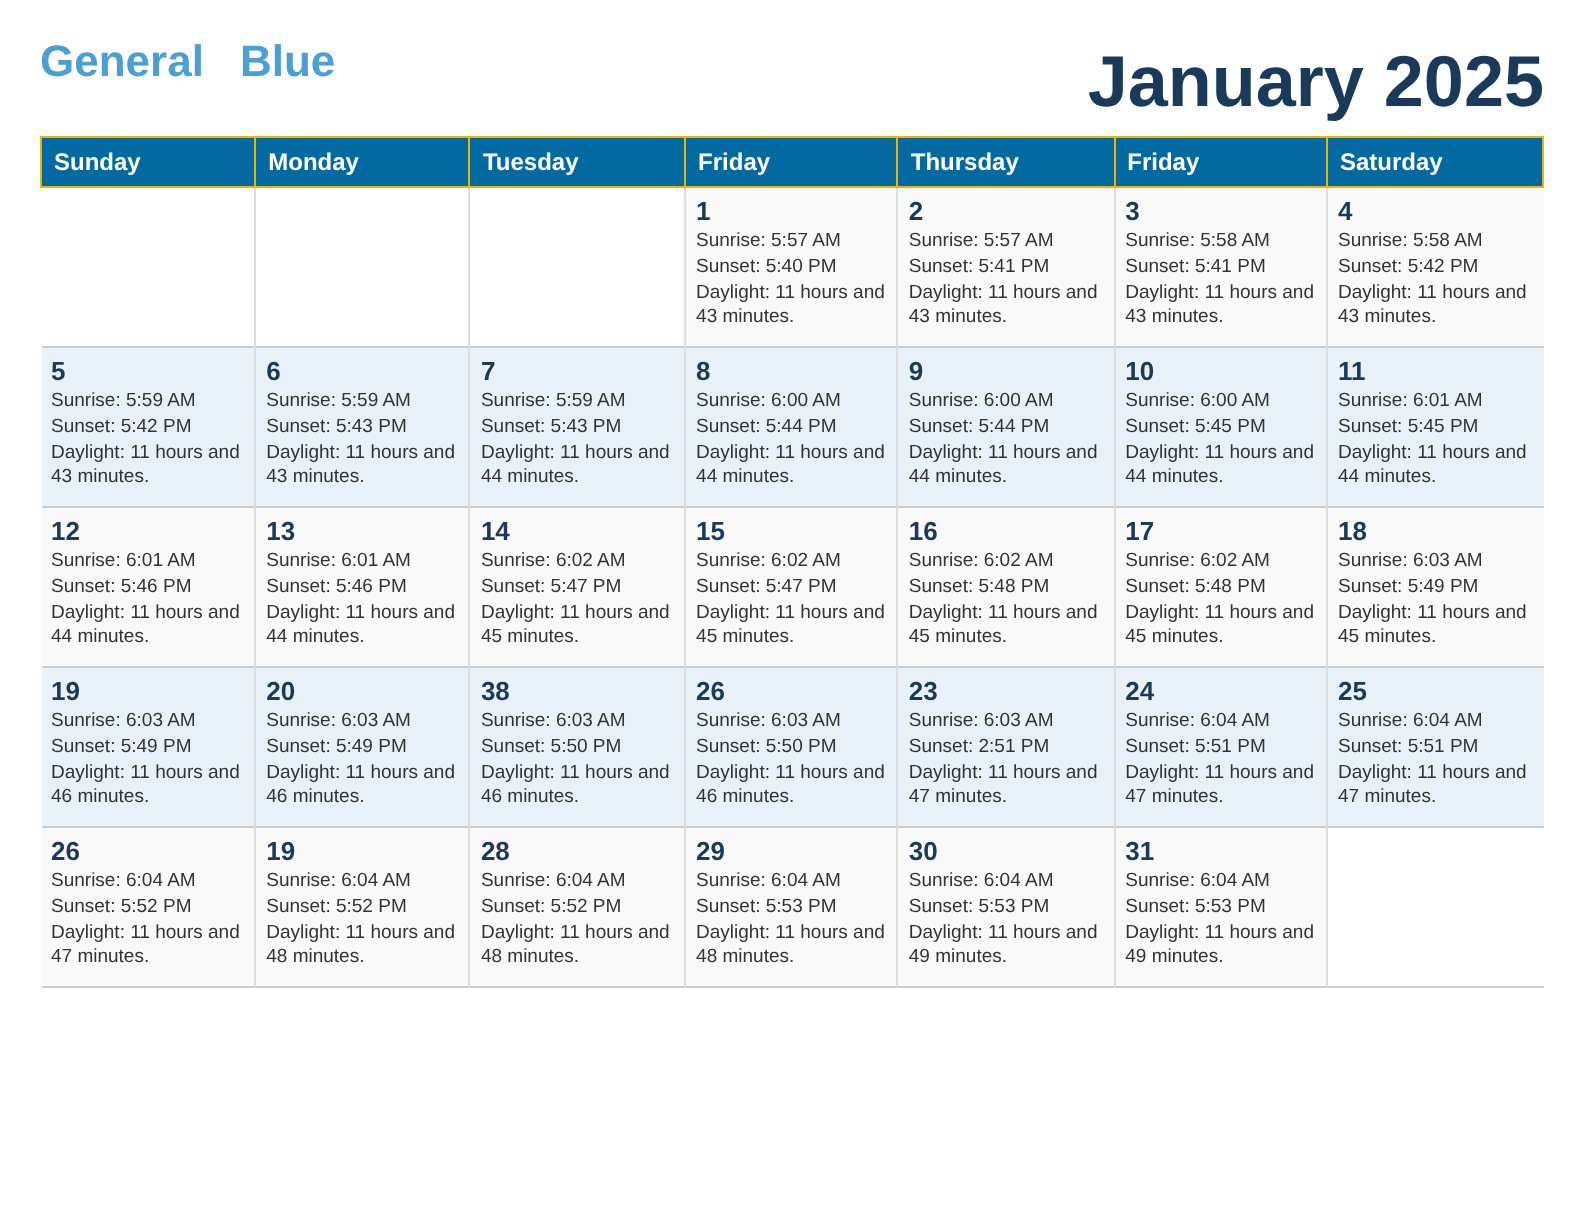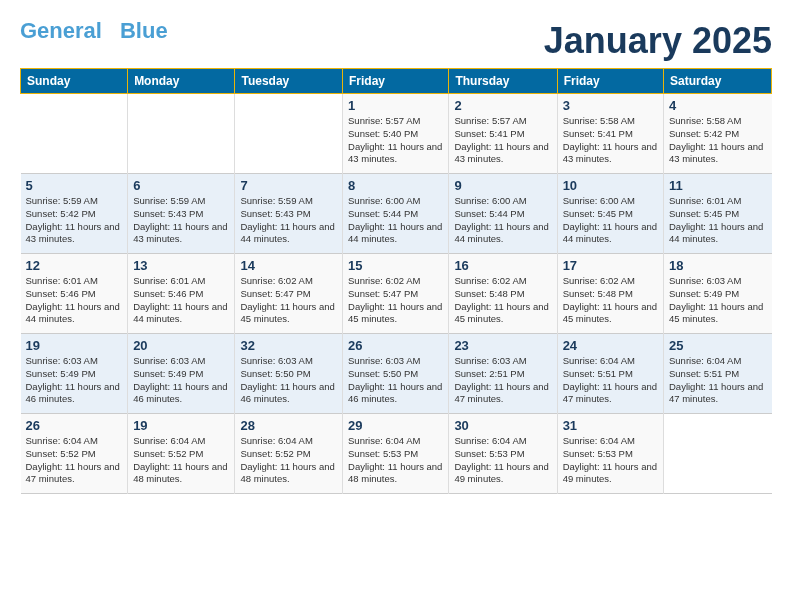--- a/index.html
+++ b/index.html
@@ -260,21 +260,21 @@
 and 46 minutes.</div>
         </td>
         <td>
           <span class="day-num">20</span>
           <div class="day-info">Sunrise: 6:03 AM
 Sunset: 5:49 PM
 Daylight: 11 hours
 and 46 minutes.</div>
         </td>
         <td>
-          <span class="day-num">32</span>
+          <span class="day-num">38</span>
           <div class="day-info">Sunrise: 6:03 AM
 Sunset: 5:50 PM
 Daylight: 11 hours
 and 46 minutes.</div>
         </td>
         <td>
           <span class="day-num">26</span>
           <div class="day-info">Sunrise: 6:03 AM
 Sunset: 5:50 PM
 Daylight: 11 hours

